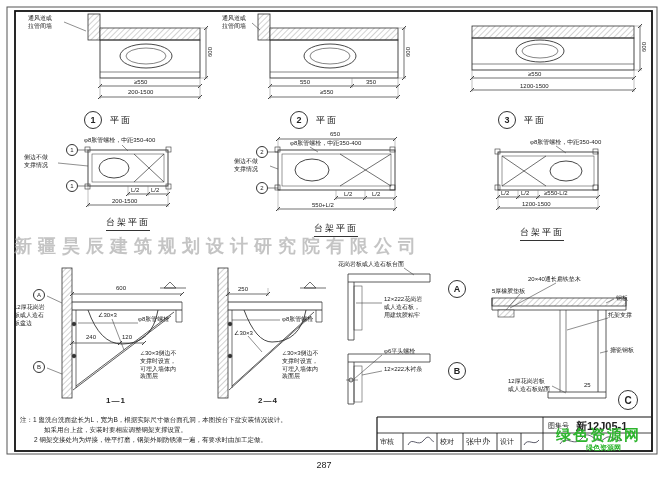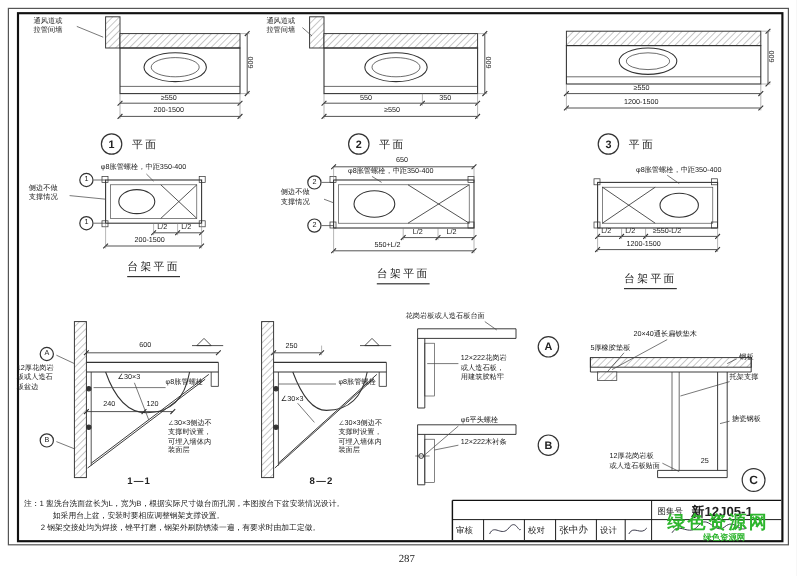--- a/index.html
+++ b/index.html
@@ -288,20 +288,21 @@
 <div class="dim" style="left:312px;top:202px;">550+L/2</div>
 <div class="dtitle ul" style="left:314px;top:222px;">台架平面</div>
 
 <div class="lbl" style="left:530px;top:139px;">φ8胀管螺栓，中距350-400</div>
 <div class="dim" style="left:501px;top:190px;">L/2</div>
 <div class="dim" style="left:521px;top:190px;">L/2</div>
 <div class="dim" style="left:544px;top:190px;">≥550-L/2</div>
 <div class="dim" style="left:522px;top:201px;">1200-1500</div>
 <div class="dtitle ul" style="left:520px;top:226px;">台架平面</div>
 
+<div class="wm-center" style="left:14px;top:234px;">新疆昊辰建筑规划设计研究院有限公司</div>
 
 <div class="dim" style="left:116px;top:285px;">600</div>
 <div class="lbl" style="left:14px;top:304px;">12厚花岗岩
 板或人造石
 板盆边</div>
 <div class="circ sm" style="left:33px;top:289px;">A</div>
 <div class="circ sm" style="left:33px;top:361px;">B</div>
 <div class="lbl" style="left:98px;top:312px;">∠30×3</div>
 <div class="lbl" style="left:138px;top:316px;">φ8胀管螺栓</div>
 <div class="dim" style="left:86px;top:334px;">240</div>
@@ -312,21 +313,21 @@
 装面层</div>
 <div class="sec-title" style="left:106px;top:396px;">1—1</div>
 
 <div class="dim" style="left:238px;top:286px;">250</div>
 <div class="lbl" style="left:282px;top:316px;">φ8胀管螺栓</div>
 <div class="lbl" style="left:234px;top:330px;">∠30×3</div>
 <div class="lbl" style="left:282px;top:350px;">∠30×3侧边不
 支撑时设置，
 可埋入墙体内
 装面层</div>
-<div class="sec-title" style="left:258px;top:396px;">8—2</div>
+<div class="sec-title" style="left:258px;top:396px;">2—4</div>
 
 <div class="lbl" style="left:338px;top:261px;">花岗岩板或人造石板台面</div>
 <div class="lbl" style="left:384px;top:296px;">12×222花岗岩
 或人造石板，
 用建筑胶粘牢</div>
 <div class="circ" style="left:448px;top:280px;">A</div>
 
 <div class="lbl" style="left:384px;top:348px;">φ6平头螺栓</div>
 <div class="lbl" style="left:384px;top:366px;">12×222木衬条</div>
 <div class="circ" style="left:448px;top:362px;">B</div>
@@ -348,15 +349,15 @@
 <div class="tb-label" style="left:548px;top:421px;">图集号</div>
 <div class="tb-code" style="left:576px;top:419px;">新12J05-1</div>
 <div class="tb-label" style="left:380px;top:437px;">审核</div>
 <div class="tb-label" style="left:440px;top:437px;">校对</div>
 <div class="tb-sig" style="left:466px;top:436px;">张中办</div>
 <div class="tb-label" style="left:500px;top:437px;">设计</div>
 
 <div class="wm-green" style="left:556px;top:426px;font-size:15px;letter-spacing:2px;">绿色资源网</div>
 <div class="wm-green" style="left:586px;top:443px;font-size:7px;">绿色资源网</div>
 
-<div class="pageno" style="left:323px;top:460px;width:32px;text-align:center;font-family:Liberation Serif, serif;">287</div>
+<div class="pageno" style="left:308px;top:460px;width:32px;text-align:center;">287</div>
 
 </div>
 
 </body></html>

